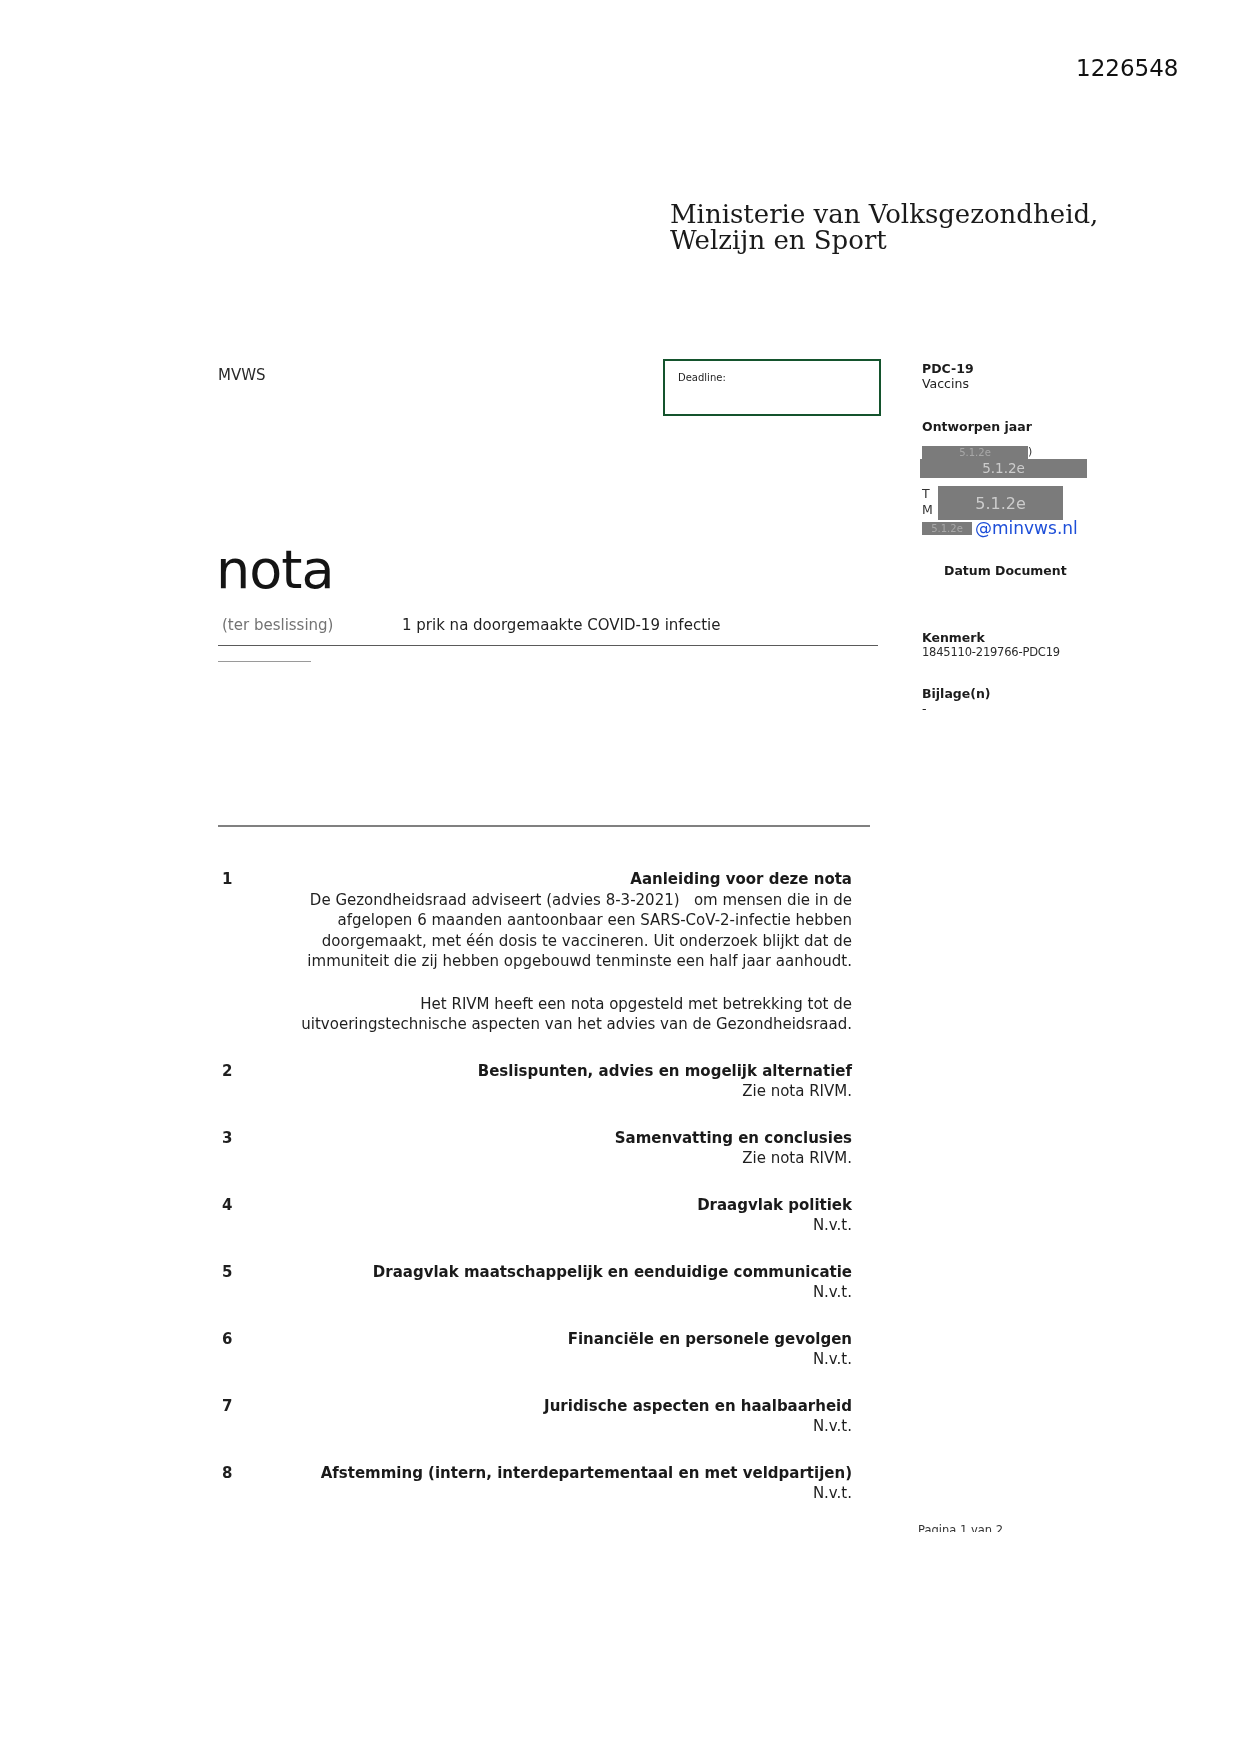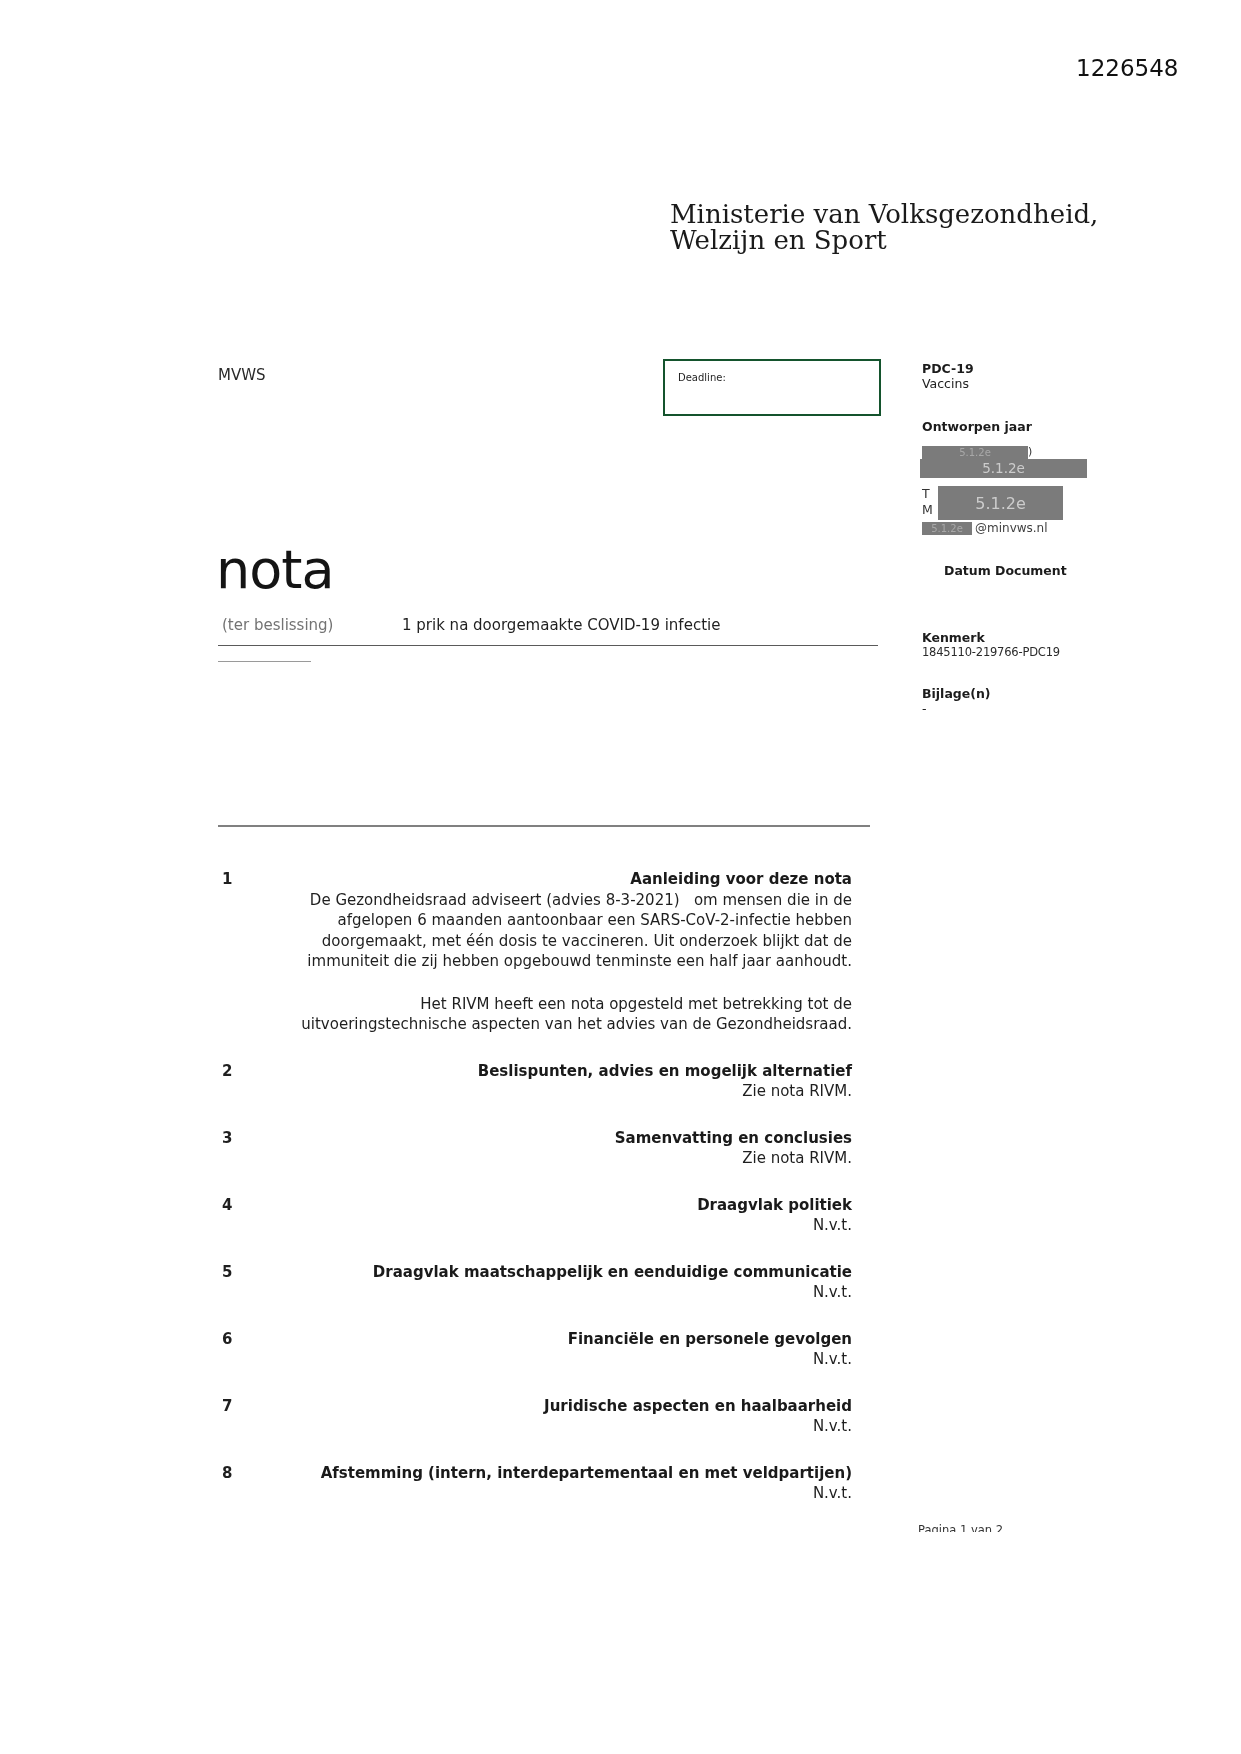--- a/index.html
+++ b/index.html
@@ -27,21 +27,21 @@
   .redact{background:#7b7b7b;color:#a8a8a8;display:flex;align-items:center;justify-content:center;
     box-sizing:border-box;}
   .redact-1{width:106px;height:13px;font-size:10px;margin-top:2px;display:inline-flex;vertical-align:top;}
   .redact-suffix{font-size:11px;color:#333;vertical-align:top;}
   .redact-2{width:167px;height:19px;font-size:13.5px;color:#cccccc;margin-left:-2px;}
   .tm-row{position:relative;height:34px;margin-top:8px;}
   .tm-prefixes{position:absolute;left:0;top:0;font-size:12.5px;line-height:16px;color:#333;}
   .redact-3{position:absolute;left:16px;top:0;width:125px;height:34px;font-size:16px;color:#cccccc;}
   .email-row{margin-top:1px;display:flex;align-items:center;}
   .redact-4{width:50px;height:13px;font-size:10px;display:inline-flex;}
-  .email-suffix{font-size:12px;color:#404040;margin-left:3px;}
+  .email-suffix{font-size:17px;color:#1d4ed8;margin-left:3px;}
   .sb-datum{margin-top:27px;margin-left:22px;}
   .sb-kenmerk{margin-top:52px;}
   .sb-ref-value{font-size:11.5px;letter-spacing:-0.2px;color:#2a2a2a;}
   .sb-bijlage{margin-top:26px;}
   
   .doc-type{left:216px;top:543px;font-size:54px;line-height:54px;font-weight:400;
     letter-spacing:-1px;color:#141414;}
   .subtitle{left:222px;top:616px;font-size:15px;color:#737373;}
   .subject{left:402px;top:616px;font-size:15px;color:#1f1f1f;}
   .rule-1{left:218px;top:645px;width:660px;height:0;border-top:1px solid #5a5a5a;}

